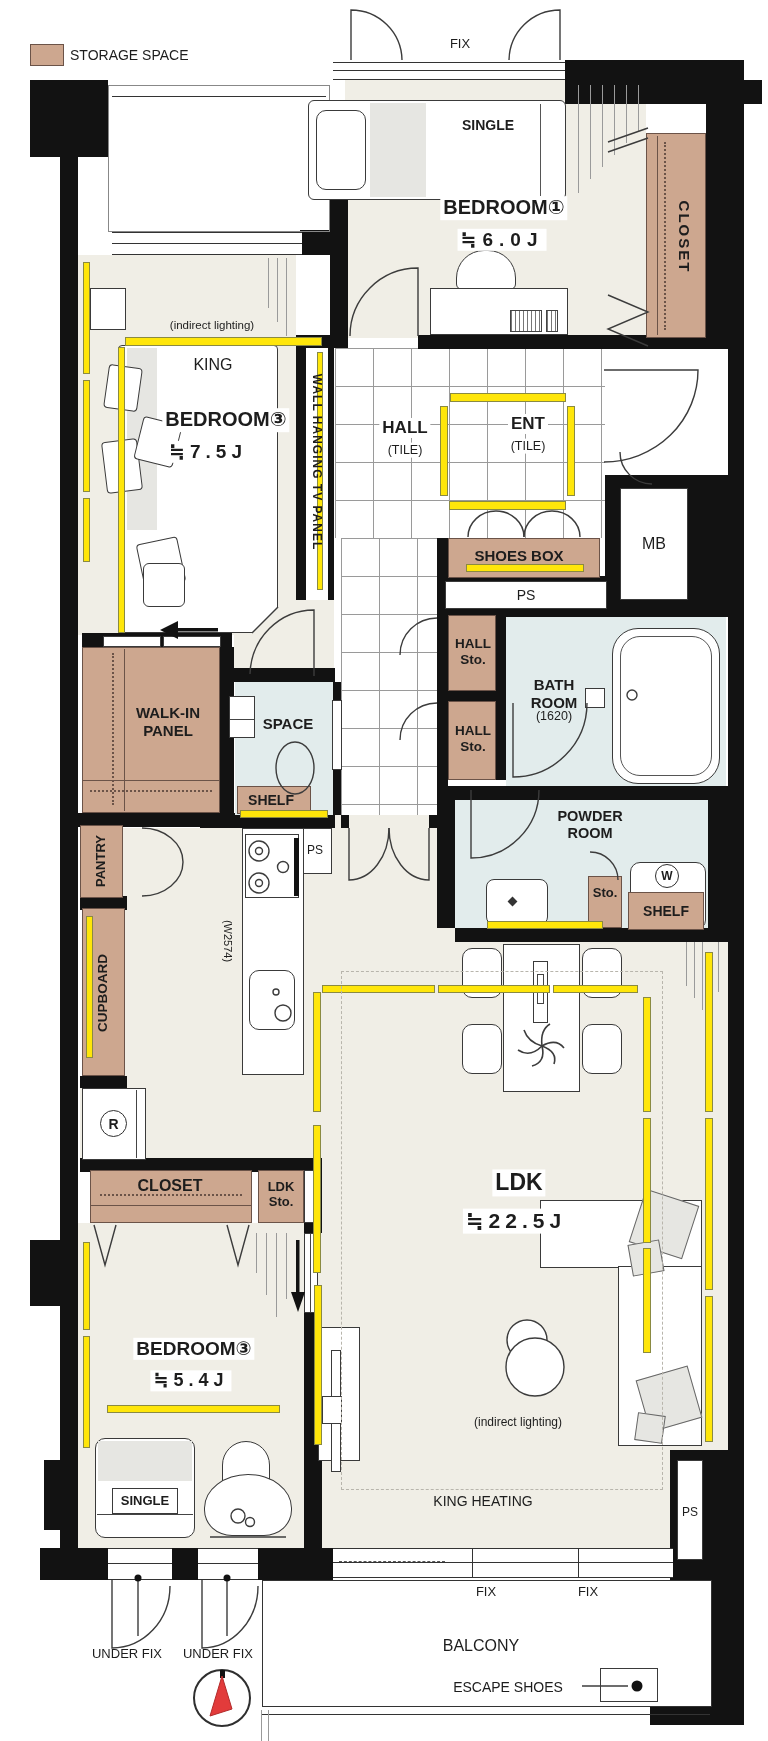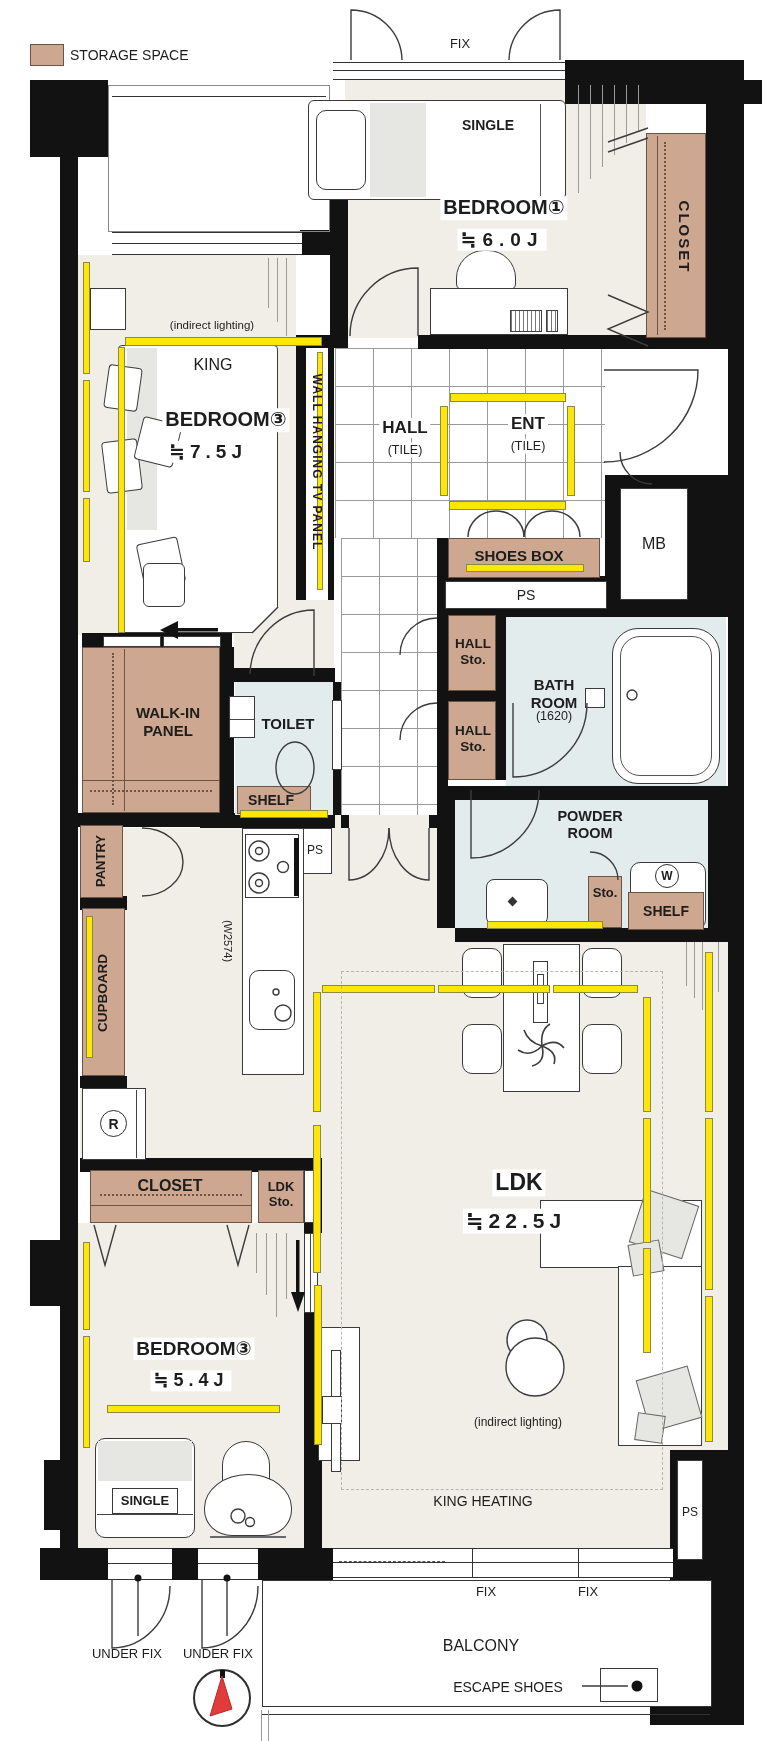--- a/index.html
+++ b/index.html
@@ -373,21 +373,21 @@
   <div class="lbl nob" style="left:654px;top:544px;font-size:16px">MB</div>
   <div class="lbl nob" style="left:473px;top:652px;font-size:13.5px;font-weight:600">HALL
 Sto.</div>
   <div class="lbl nob" style="left:473px;top:739px;font-size:13.5px;font-weight:600">HALL
 Sto.</div>
   <div class="lbl nob" style="left:554px;top:694px;font-size:15px;font-weight:600">BATH
 ROOM</div>
   <div class="lbl nob" style="left:554px;top:716px;font-size:12.5px">(1620)</div>
   <div class="lbl nob" style="left:168px;top:722px;font-size:15px;font-weight:600">WALK-IN
 PANEL</div>
-  <div class="lbl nob" style="left:288px;top:724px;font-size:15px;font-weight:600">TOILET</div>
+  <div class="lbl nob" style="left:288px;top:724px;font-size:15px;font-weight:600">SPACE</div>
   <div class="lbl nob" style="left:271px;top:800px;font-size:14px;font-weight:600">SHELF</div>
   <div class="lbl nob" style="left:590px;top:825px;font-size:14.5px;font-weight:600">POWDER
 ROOM</div>
   <div class="lbl nob" style="left:605px;top:893px;font-size:13px;font-weight:600">Sto.</div>
   <div class="lbl nob" style="left:666px;top:911px;font-size:14px;font-weight:600">SHELF</div>
   <div class="v270" style="left:100px;top:861px;font-size:13px;font-weight:600">PANTRY</div>
   <div class="v90" style="left:227px;top:941px;font-size:11px">(W2574)</div>
   <div class="v270" style="left:103px;top:993px;font-size:13.5px;font-weight:600">CUPBOARD</div>
   <div class="lbl nob" style="left:315px;top:850px;font-size:12px">PS</div>
   <div class="lbl nob" style="left:170px;top:1186px;font-size:16px;font-weight:600">CLOSET</div>

